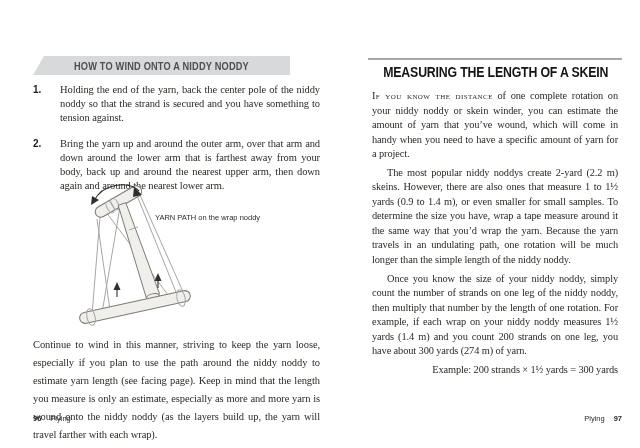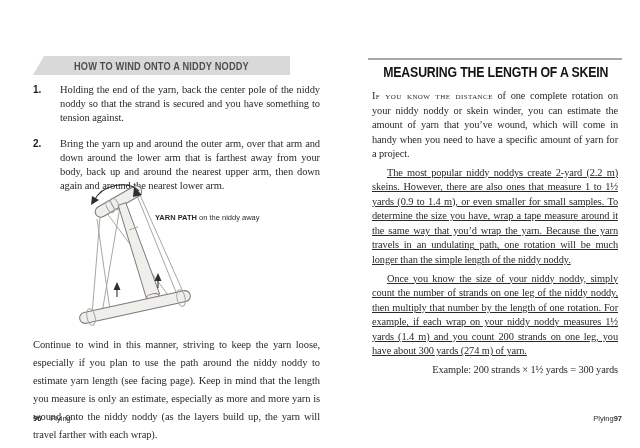--- a/index.html
+++ b/index.html
@@ -30,48 +30,48 @@
     font-size:10px;color:#1c1c1a;padding-top:1px;
   }
   .step-text{
     flex:1;font-size:10.5px;line-height:14.2px;text-align:justify;letter-spacing:-.1px;
   }
   .figure{position:absolute;left:17px;top:166px;width:165px;height:148px;}
   .fig-caption{
     position:absolute;left:122px;top:201px;width:160px;
     font-family:"Liberation Sans", sans-serif;font-size:7.5px;color:#2b2b2b;
   }
-  .fig-caption b{font-weight:700;}
+  .fig-caption b{font-weight:400;}
   .closing{
     position:absolute;left:0;top:313px;width:287px;
     font-size:10.5px;line-height:18px;text-align:justify;letter-spacing:-.1px;
   }
   .footer{
     position:absolute;left:0;top:402px;width:100%;
     font-family:"Liberation Sans", sans-serif;font-size:7.5px;color:#2b2b2b;
   }
   .footer .pnum{font-weight:700;}
   .footer.left-f .pnum{margin-right:9px;}
   .footer.right-f{text-align:right;}
-  .footer.right-f .pnum{}
+  .footer.right-f .pnum{margin-left:9px;}
 
   
   .title-rule{position:absolute;left:0;top:46px;width:254px;height:2px;background:#a6a7a9;}
   .page-title{
     position:absolute;left:0;top:52px;width:254px;text-align:center;
     font-family:"Liberation Sans", sans-serif;font-weight:700;font-size:14px;
     color:#141413;letter-spacing:-.2px;
   }
   .page-title span{display:block;transform:scaleX(.88);transform-origin:50% 50%;white-space:nowrap;}
   .body-copy{
     position:absolute;left:0;top:73px;width:254px;
     font-size:10.4px;line-height:14.55px;text-align:justify;letter-spacing:-.12px;
   }
   .body-copy p{margin:4px;}
-  .body-copy p.indent{text-indent:15px;text-decoration:underline;}
+  .body-copy p.indent{text-indent:15px;}
   .smallcaps{font-variant:small-caps;letter-spacing:.4px;}
   .example{text-indent:15px;text-align:right;}
 
   
   .wood{fill:#f0efeb;stroke:#7a7a78;stroke-width:1;}
   .yarn{fill:none;stroke:#a6a6a4;stroke-width:1;}
   .arrow{fill:none;stroke:#2e2e2c;stroke-width:1.1;}
   .ahead{fill:#2e2e2c;stroke:none;}
 </style>
 </head>
@@ -135,21 +135,21 @@
         <path class="arrow" d="M67,119 L67,109"></path>
         <polygon class="ahead" points="67,104 63.5,112 70.5,112"></polygon>
       </g>
       <g>
         <path class="arrow" d="M108,110 L108,100"></path>
         <polygon class="ahead" points="108,95 104.5,103 111.5,103"></polygon>
       </g>
     </svg>
 
     <div class="fig-caption">
-      <b>YARN PATH</b><span> on the niddy away</span>
+      <b>YARN PATH</b><span> on the wrap noddy</span>
     </div>
 
     <p class="closing">Continue to wind in this manner, striving to keep the yarn loose, especially if you plan to use the path around the niddy noddy to estimate yarn length (see facing page). Keep in mind that the length you measure is only an estimate, especially as more and more yarn is wound onto the niddy noddy (as the layers build up, the yarn will travel farther with each wrap).</p>
 
     <div class="footer left-f">
       <span class="pnum">96</span><span>Plying</span>
     </div>
   </section>
 
   <section class="page right">

